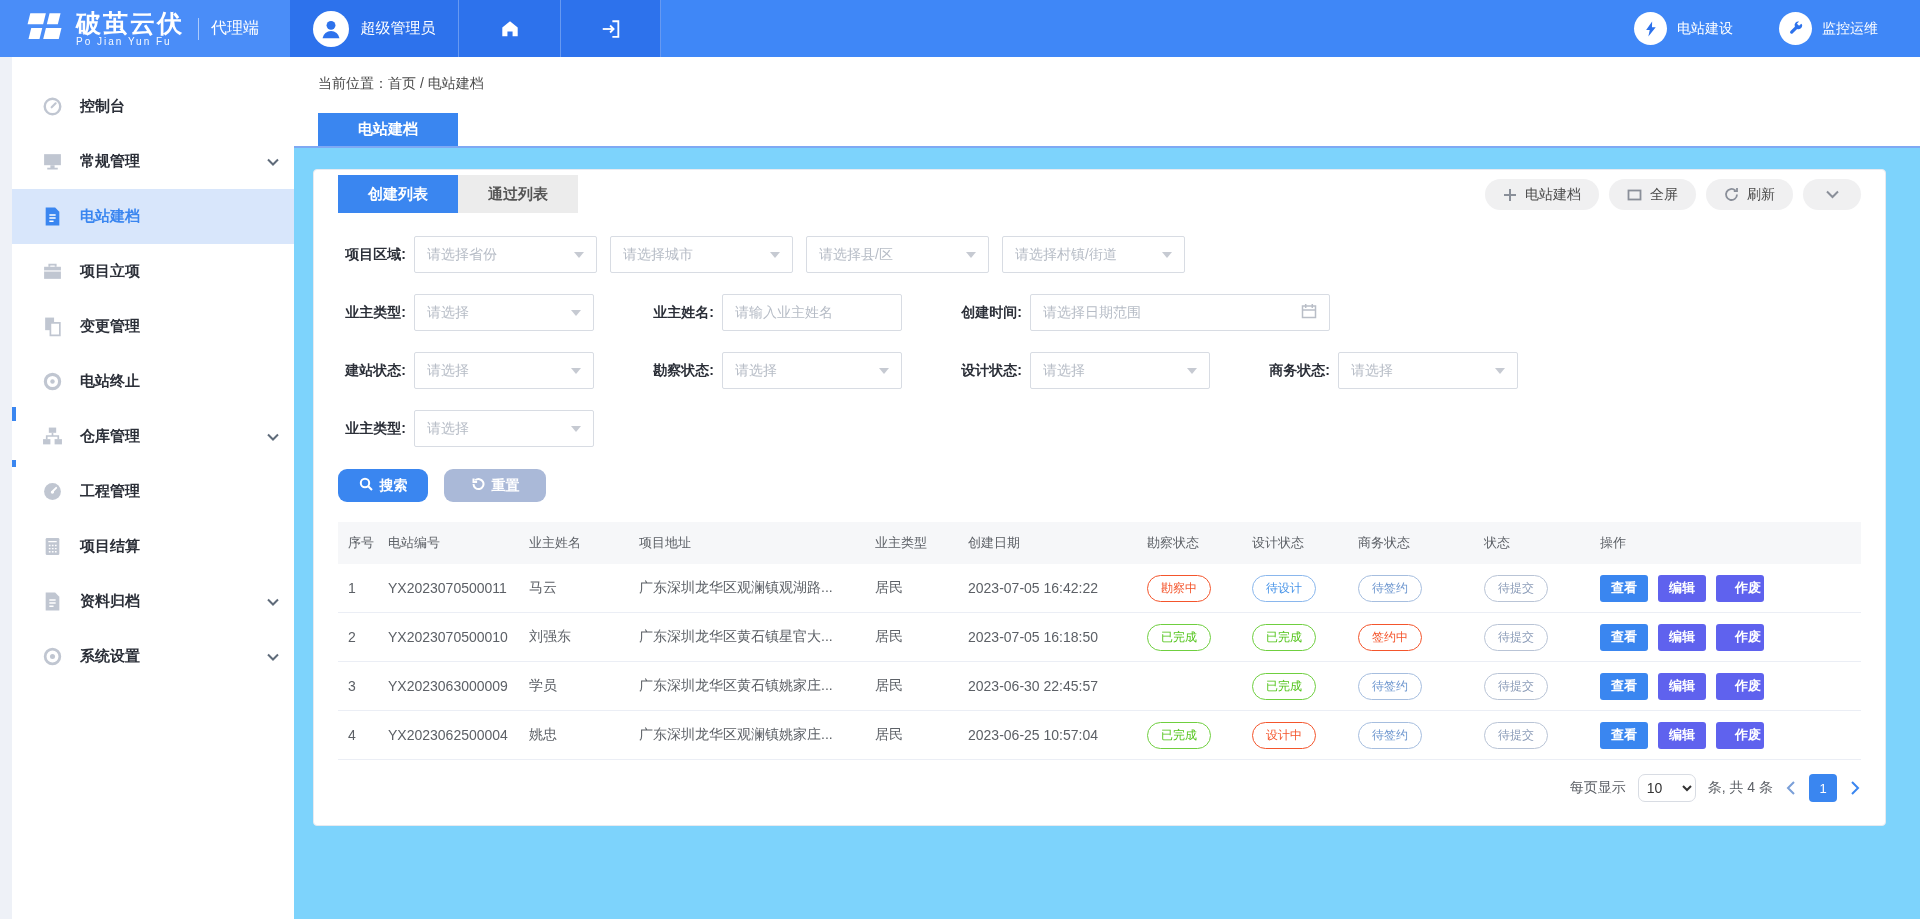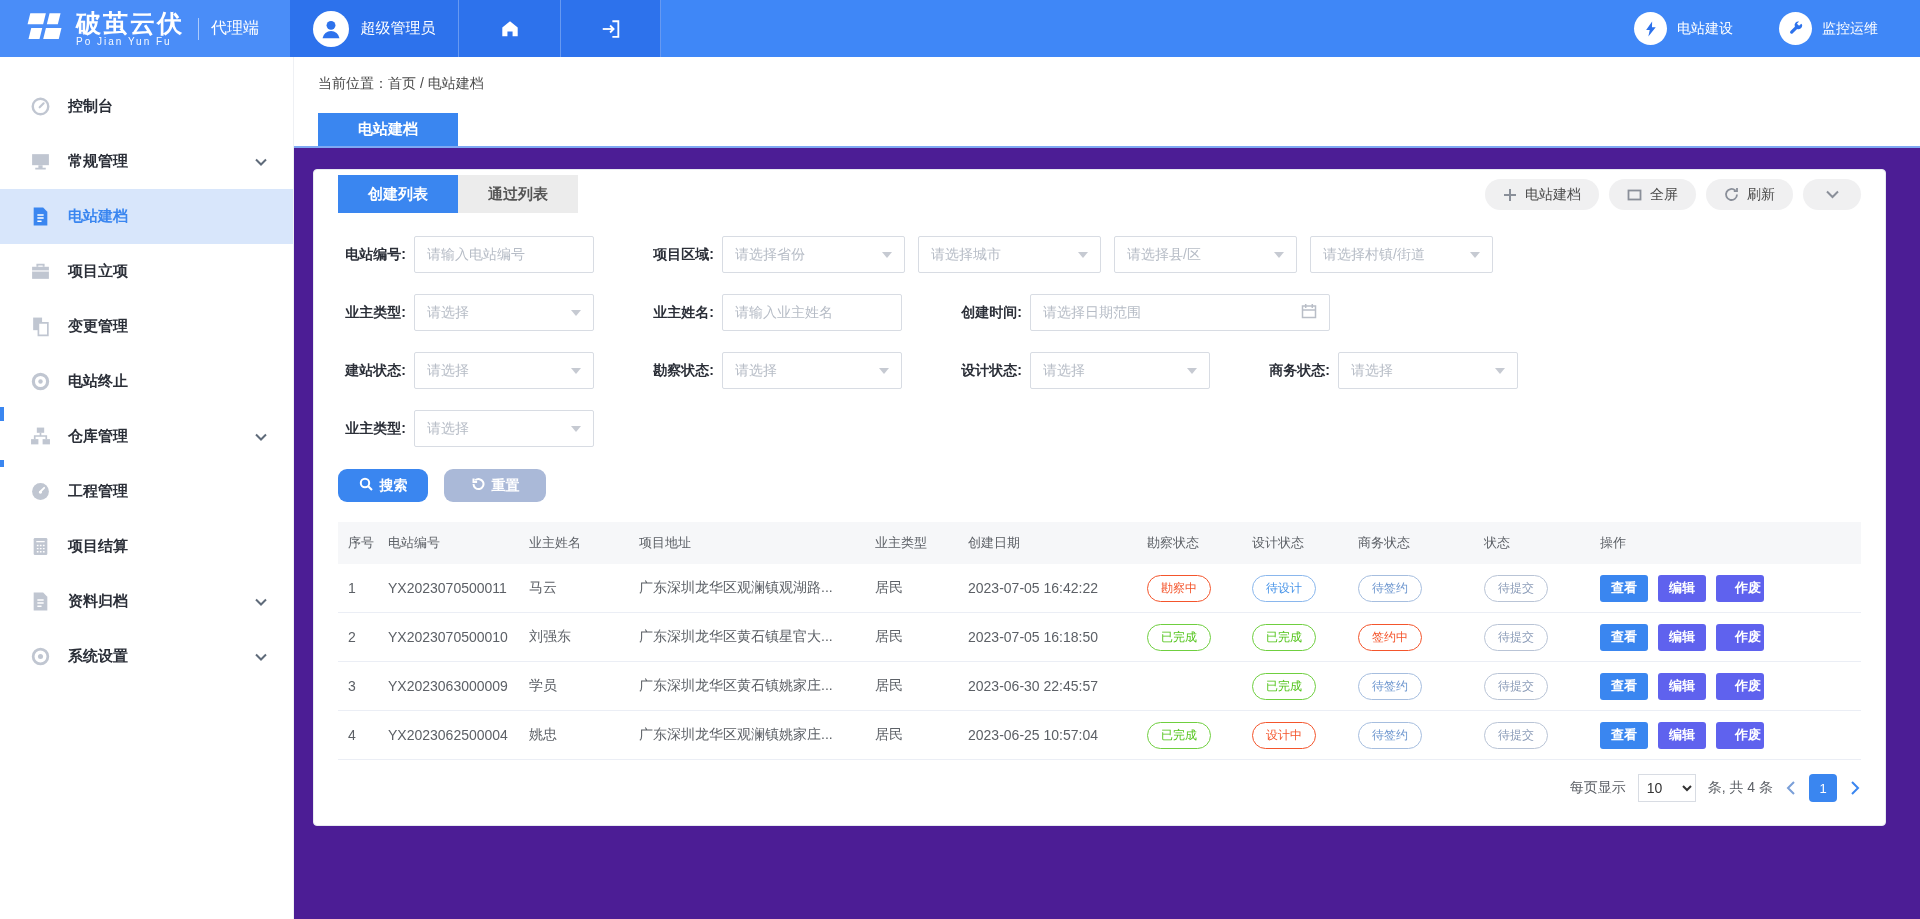--- a/index.html
+++ b/index.html
@@ -19,32 +19,32 @@
   .hseg { display:flex; align-items:center; justify-content:center; border-right:1px solid rgba(255,255,255,.28); }
   .hseg.user { width:169px; gap:12px; padding:0 10px; }
   .hseg.home { width:102px; } .hseg.exit { width:100px; }
   .uname { font-size:15px; }
   .avatar { width:36px; height:36px; border-radius:50%; background:#fff; display:flex; align-items:center; justify-content:center; }
   .hdr-right { margin-left:auto; display:flex; align-items:center; gap:46px; padding-right:42px; }
   .hnav { display:flex; align-items:center; gap:10px; font-size:14px; cursor:pointer; }
   .circ { width:33px; height:33px; border-radius:50%; background:#fff; display:flex; align-items:center; justify-content:center; }
 
   
-  .sidebar { position:absolute; top:57px; left:0; bottom:0; width:294px; background:#fff; border-right:1px solid #eef0f4; padding-top:22px; }
+  .sidebar { position:absolute; top:57px; left:12px; bottom:0; width:294px; background:#fff; border-right:1px solid #eef0f4; padding-top:22px; }
   .side-item { height:55px; display:flex; align-items:center; padding:0 26px 0 30px; cursor:pointer; }
   .side-item .s-icon { width:21px; height:21px; margin-right:17px; color:#c0c6d1; flex:0 0 auto; }
   .side-item .lbl { font-size:15px; font-weight:700; color:#2b2f38; flex:1; }
   .side-item .chev { color:#5f6b7a; }
   .side-item.active { background:#d8e6fb; }
   .side-item.active .lbl { color:#3a86f0; }
   .side-item.active .s-icon { color:#3a86f0; }
   .scroll-dash { position:absolute; left:0; width:4px; background:#3a86f0; }
 
   
-  .content { position:absolute; left:294px; top:57px; right:0; bottom:0; background:#4c1d95; }
+  .content { position:absolute; left:294px; top:57px; right:0; bottom:0; background:#7dd3fc; }
   .topwhite { height:91px; background:#fff; border-bottom:2px solid #7fa9f3; padding-left:24px; }
   .crumb { padding-top:18px; font-size:14px; color:#4a4a4a; }
   .page-tab { margin-top:20px; width:140px; height:33px; background:#3a86f0; color:#fff; font-size:15px; font-weight:700; display:flex; align-items:center; justify-content:center; cursor:pointer; }
 
   .panel { margin:21px 34px 0 19px; height:657px; background:#fff; border:1px solid #e7eaf0; border-radius:4px; position:relative; padding:0 24px; }
   .ptabs { display:flex; margin-top:5px; }
   .ptab { width:120px; height:38px; display:flex; align-items:center; justify-content:center; font-size:15px; font-weight:700; cursor:pointer; }
   .ptab.active { background:#3a86f0; color:#fff; }
   .ptab.inactive { background:#ececec; color:#555; }
   .toolbar { position:absolute; top:9px; right:24px; display:flex; gap:10px; }
@@ -81,21 +81,21 @@
   .p-gr { color:#52c41a; border-color:#6fcf3f; }
   .p-bl { color:#4693e8; border-color:#8ab7ed; }
   .p-lb { color:#6d96cf; border-color:#a6bedf; }
   .p-gy { color:#8b9cb8; border-color:#b9c4d6; }
   .act { display:flex; gap:10px; }
   .abtn { width:48px; height:27px; border:none; border-radius:3px; color:#fff; font-size:13px; font-weight:700; display:flex; align-items:center; justify-content:center; cursor:pointer; }
   .a-view { background:#3a86f0; } .a-edit { background:#5f62ee; } .a-void { background:#5f62ee;padding-left:16px; }
 
   
   .pgn { display:flex; justify-content:flex-end; align-items:center; margin-top:14px; gap:12px; font-size:14px; color:#5c6066; }
-  select.pp { width:58px; height:28px; border:1px solid #d8dce3; border-radius:0; font-size:14px; color:#333; background:#fff; padding:0 4px; }
+  select.pp { width:58px; height:28px; border:1px solid #d8dce3; border-radius:7px; font-size:14px; color:#333; background:#fff; padding:0 4px; }
   .pgbox { width:28px; height:28px; background:#3a86f0; color:#fff; border-radius:4px; display:flex; align-items:center; justify-content:center; font-size:13px; cursor:pointer; }
   .pchev { display:flex; cursor:pointer; }
 </style>
 </head>
 <body>
 
 <div class="screen">
 
   <div class="hdr">
     <div class="logo-zone">
@@ -319,26 +319,20 @@
               <svg width="13" height="9" viewBox="0 0 13 9" fill="none" stroke="currentColor" stroke-width="2">
                 <path d="M1 1.5l5.5 5.5L12 1.5"></path>
               </svg>
             </span>
         </div>
       </div>
 
       <div class="filters">
 
         <div class="frow">
-          <div class="fg">
-            <span class="flab">电站编号:</span>
-            <div class="ctl inp">
-                <span>请输入电站编号</span>
-              </div>
-          </div>
           <div class="fg region">
             <span class="flab">项目区域:</span>
             <div class="ctl sel">
                 <span>请选择省份</span>
                 <span class="caret"></span>
               </div>
             <div class="ctl sel">
                 <span>请选择城市</span>
                 <span class="caret"></span>
               </div>

